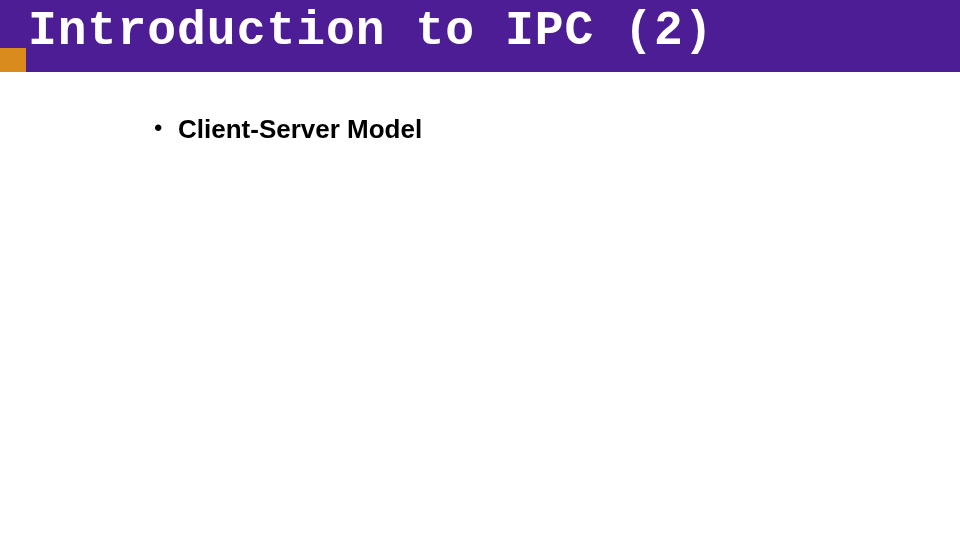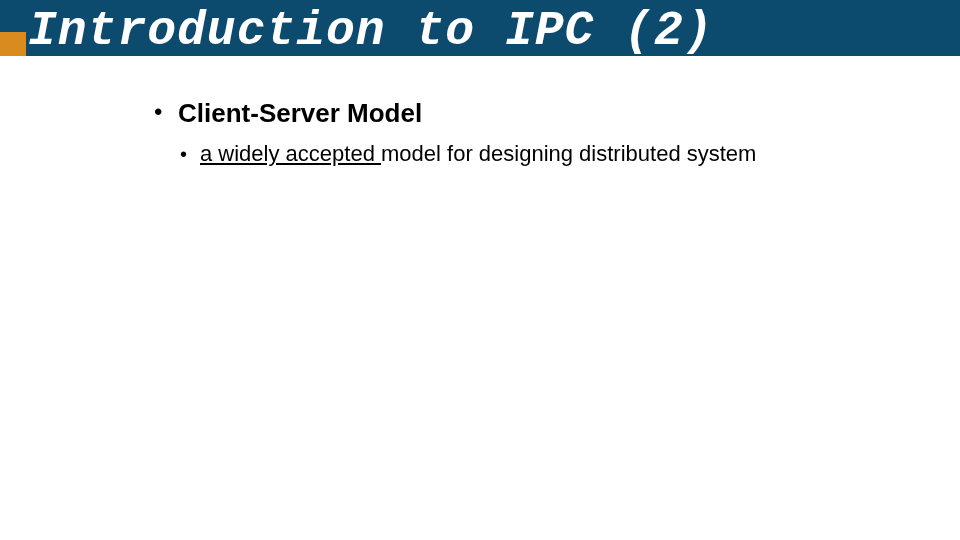--- a/index.html
+++ b/index.html
@@ -1,23 +1,22 @@
 <!DOCTYPE html>
 <html><head>
 <meta charset="utf-8">
 <style>
   * { margin: 0; padding: 0; box-sizing: border-box; }
   html, body { width: 960px; height: 540px; background: #ffffff; font-family: Arial, Helvetica, sans-serif; overflow: hidden; }
 
   .title-band {
     position: relative;
     width: 100%;
-    height: 56px;
-    background: #0c4a6e;
-    font-style: italic;
+    height: 72px;
+    background: #4c1d95;
   }
   .title-band .accent {
     position: absolute;
     left: 0;
     bottom: 0;
     width: 26px;
     height: 24px;
     background: #d98b1e;
   }
   .title-text {
@@ -88,19 +87,16 @@
 <div class="title-band">
   <div class="accent"></div>
   <div class="title-text">Introduction to IPC (2)</div>
 </div>
 
 <div class="content">
   <ul class="bullets lvl1">
     <li>
       <span class="lvl1-label">Client-Server Model</span>
       <ul class="bullets lvl2">
-        <li>
-          <span class="u">a widely accepted </span><span>model for designing distributed system</span>
-        </li>
       </ul>
     </li>
   </ul>
 </div>
 
 </body></html>

